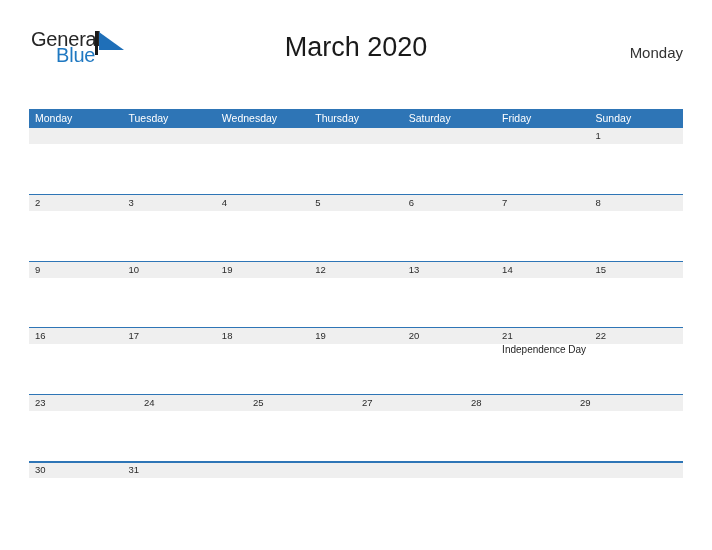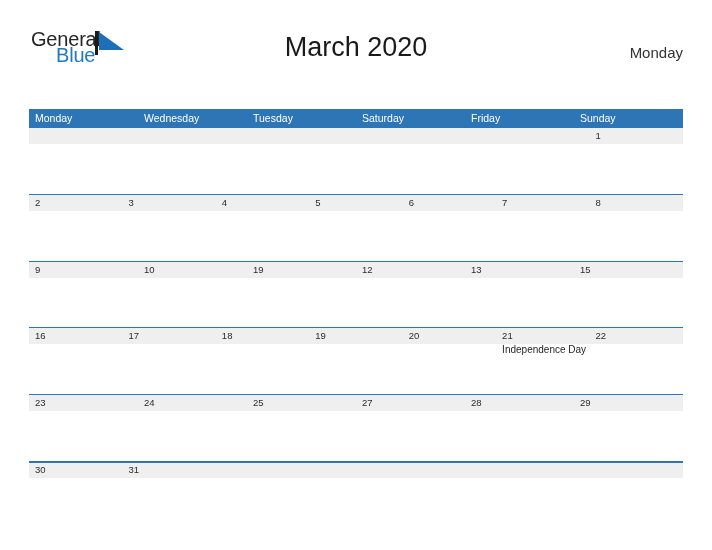--- a/index.html
+++ b/index.html
@@ -192,22 +192,23 @@
     </div>
 
     <div class="cal-title">March 2020</div>
     <div class="cal-region">Monday</div>
   </div>
 
   <div class="calendar">
 
     <div class="weekday-header">
       <div class="weekday-cell">Monday</div>
+      <div class="weekday-cell">Tuesday</div>
       <div class="weekday-cell">Wednesday</div>
-      <div class="weekday-cell">Tuesday</div>
+      <div class="weekday-cell">Thursday</div>
       <div class="weekday-cell">Saturday</div>
       <div class="weekday-cell">Friday</div>
       <div class="weekday-cell">Sunday</div>
     </div>
 
     <div id="weeks-container">
         <div class="week-row">
           <div class="day-band"></div>
           <div class="day-cells">
             <div class="day-cell empty">
@@ -271,20 +272,23 @@
             <div class="day-cell">
               <span class="day-number">19</span>
             </div>
             <div class="day-cell">
               <span class="day-number">12</span>
             </div>
             <div class="day-cell">
               <span class="day-number">13</span>
             </div>
             <div class="day-cell">
+              <span class="day-number">14</span>
+            </div>
+            <div class="day-cell">
               <span class="day-number">15</span>
             </div>
           </div>
         </div>
         <div class="week-row">
           <div class="day-band"></div>
           <div class="day-cells">
             <div class="day-cell">
               <span class="day-number">16</span>
             </div>

